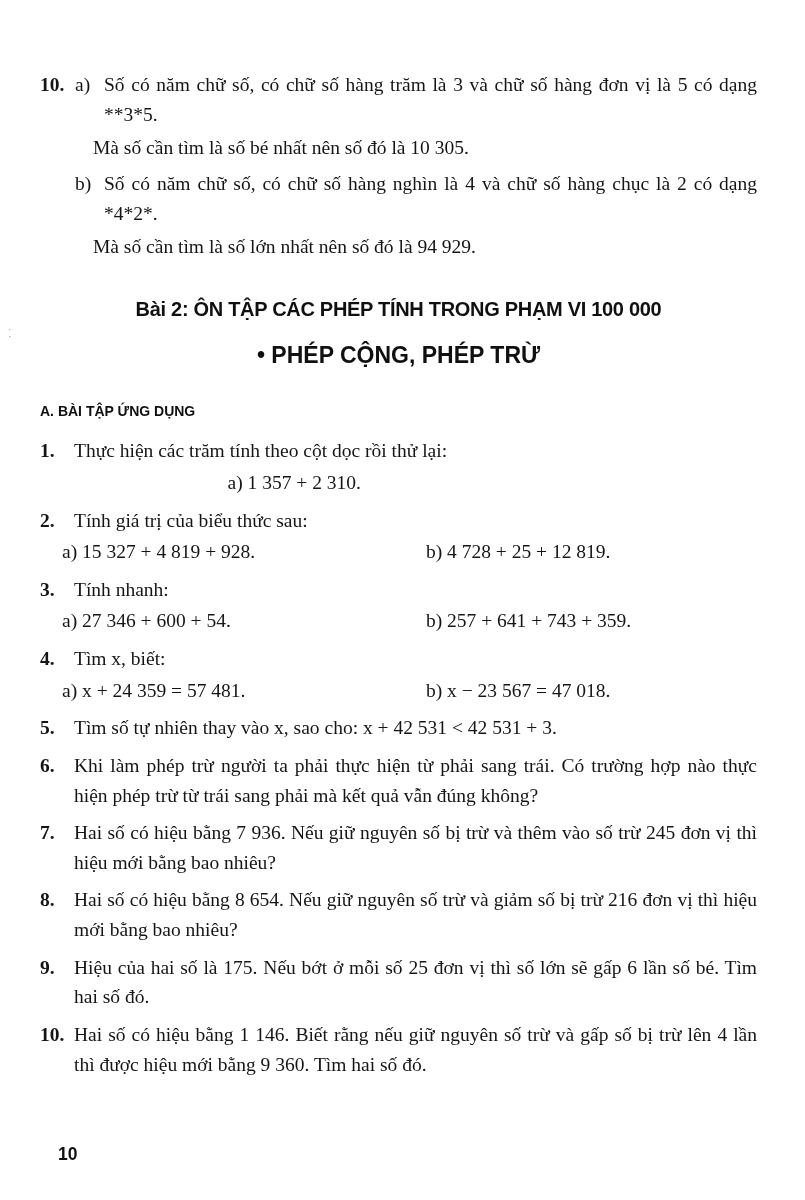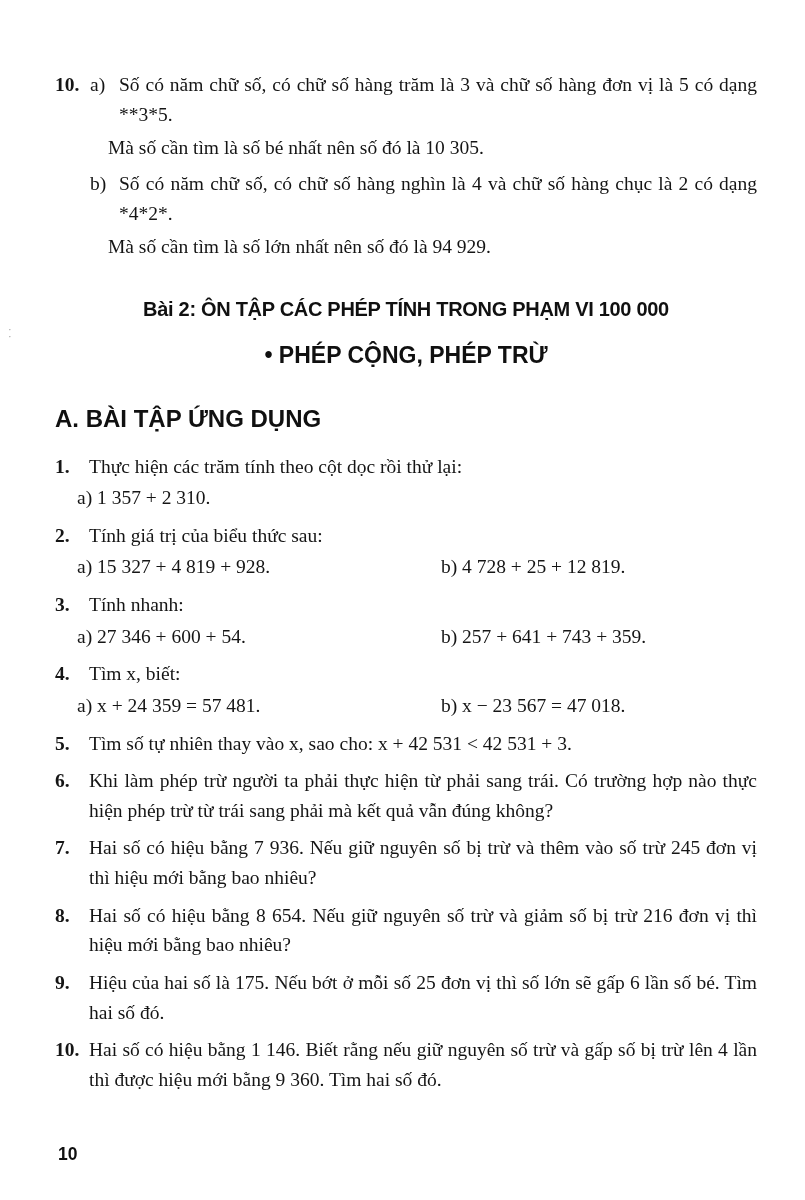--- a/index.html
+++ b/index.html
@@ -8,21 +8,21 @@
     width: 805px;
     height: 1200px;
     position: relative;
     overflow: hidden;
     font-family: "Liberation Serif", serif;
     color: #151515;
     font-size: 19.5px;
     line-height: 1.52;
   }
   .page {
-    padding: 70px 48px 0 55px;
+    padding: 70px 48px 0 40px;
     position: relative;
     height: 100%;
   }
 
   
   .solution { margin-bottom: 20px; }
   .sol-row { display: flex; }
   .sol-num {
     flex: 0 0 35px;
     font-weight: bold;
@@ -48,31 +48,31 @@
     font-family: "Liberation Sans", sans-serif;
     font-weight: 700;
     font-size: 23px;
     text-align: center;
     margin: 0 0 28px 0;
     color: #101010;
   }
   .section-heading {
     font-family: "Liberation Sans", sans-serif;
     font-weight: 700;
-    font-size: 24px;
+    font-size: 14px;
     margin: 12px 0 14px 0;
     color: #101010;
   }
 
   
   .problems { }
   .problem { display: flex; margin-bottom: 8px; }
   .p-num { flex: 0 0 34px; font-weight: bold; }
   .p-body { flex: 1; text-align: justify; }
-  .ab-row { display: flex; margin-left: -12px; margin-top: 2px; }
+  .ab-row { display: flex; margin-left: -12px; margin-top: 2px; justify-content: center; }
   .p-a { flex: 0 0 364px; }
   .p-b { flex: 1; }
 
   
   .page-number {
     position: absolute;
     left: 58px;
     bottom: 32px;
     font-family: Liberation Sans, sans-serif;
     font-weight: 700;

